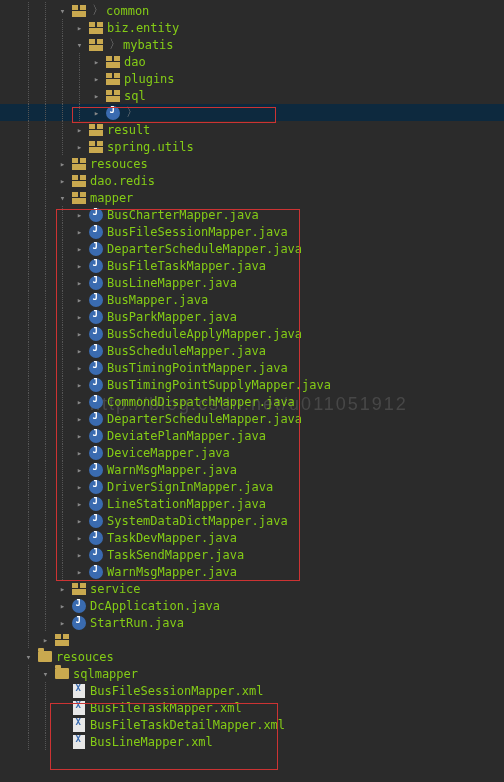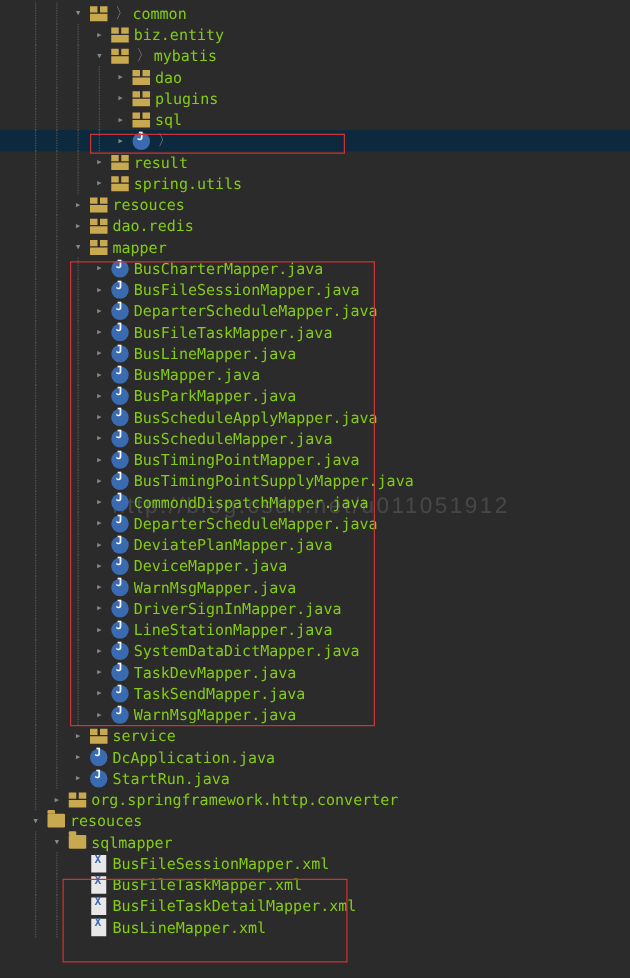--- a/index.html
+++ b/index.html
@@ -832,21 +832,20 @@
         </span>
       </span>
       <span class="cell">
         <span class="arrow">▸</span>
       </span>
       <span class="icon">
         <span class="pkg">
           <span class="b"></span>
         </span>
       </span>
-      <span class="label">org.springframework.http.converter</span>
     </div>
     <div class="row">
       <span class="indent" style="width: 20px; justify-content: flex-end;"></span>
       <span class="cell">
         <span class="arrow">▾</span>
       </span>
       <span class="icon">
         <span class="folder"></span>
       </span>
       <span class="label">resouces</span>

